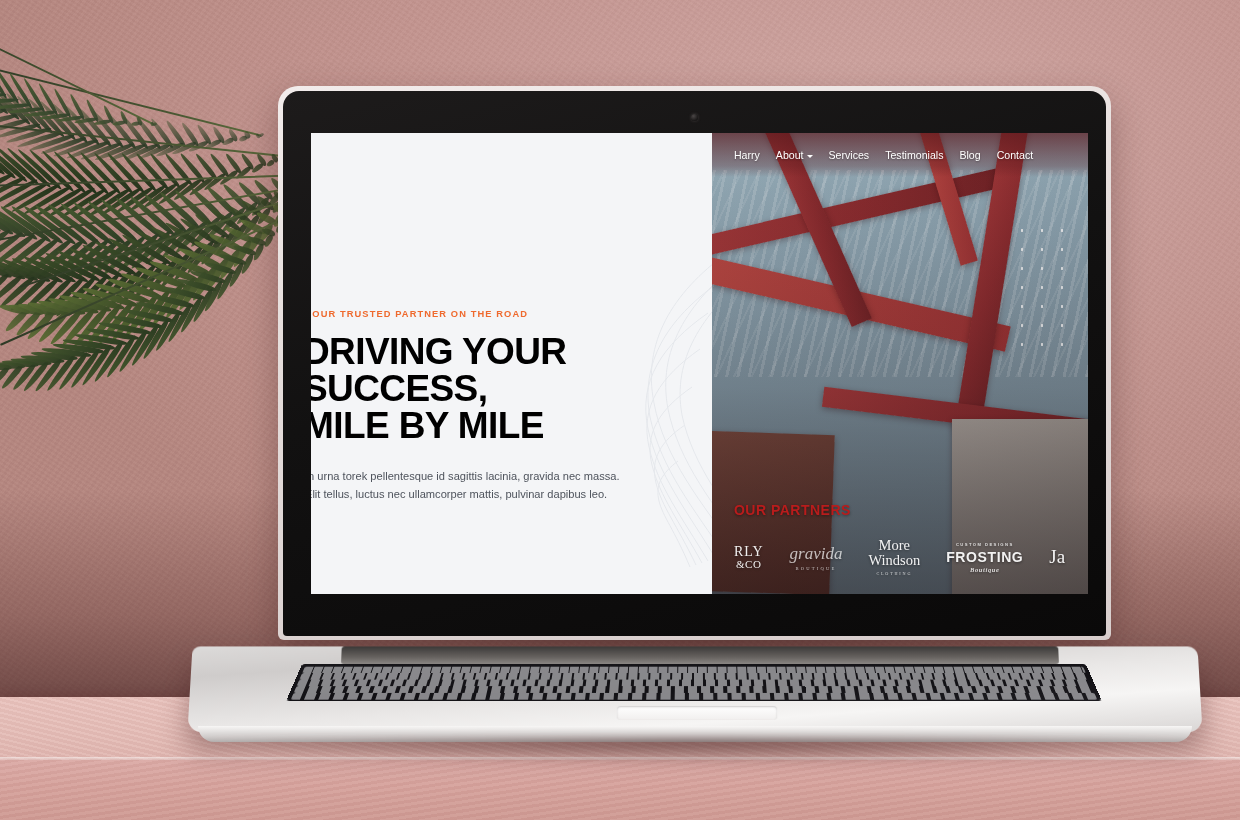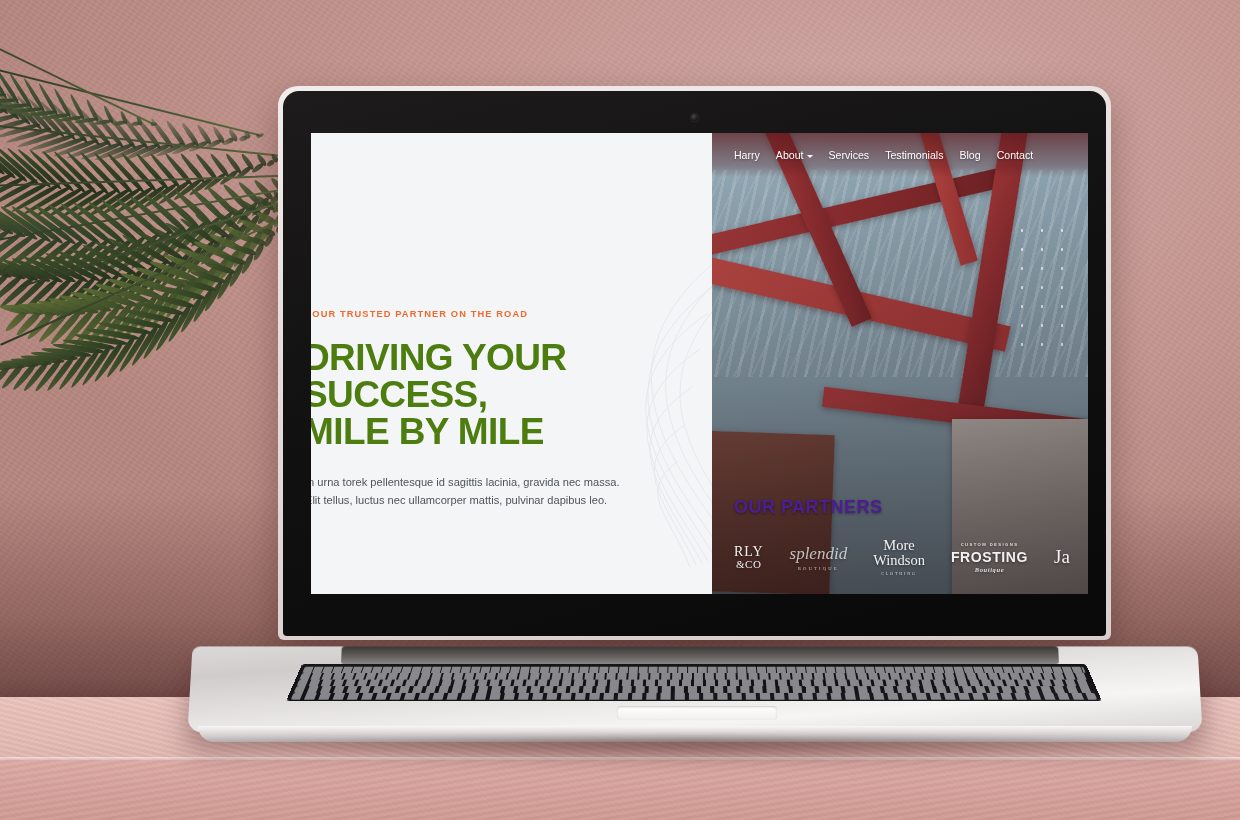--- a/index.html
+++ b/index.html
@@ -130,23 +130,23 @@
     color: #6a6f78;
   }
 
   .hero { position: absolute; left: 0; top: 176px; width: 100%; padding-left: 0; }
   .eyebrow {
     margin-left: -6px;
     font-size: 9.3px; font-weight: 700; letter-spacing: 1.1px;
     color: #ef6a2e; white-space: nowrap;
   }
   .headline {
-    margin-top: 20px; margin-left: -8px;
+    margin-top: 14px; margin-left: -8px;
     font-size: 37px; font-weight: 700; line-height: 1.0;
-    letter-spacing: -0.6px; color: #4d7c0f;
+    letter-spacing: -0.6px; color: #000000;
     white-space: pre-line;
   }
   .hero-copy {
     margin-top: 23px; margin-left: -6px;
     width: 330px;
     font-size: 11.1px; line-height: 1.63; color: #4e535c;
   }
   .cta {
     margin-top: 24px; margin-left: -6px;
     display: inline-block;
@@ -203,21 +203,21 @@
   .caret {
     display: inline-block;
     width: 0; height: 0; margin-top: 2px;
     border-left: 3.2px solid transparent;
     border-right: 3.2px solid transparent;
     border-top: 3.6px solid #ffffff;
   }
 
   .partners { position: absolute; left: 22px; bottom: 18px; right: 0; }
   .partners-title {
-    font-size: 18px; font-weight: 700; letter-spacing: .5px; color: #4c1d95;
+    font-size: 14px; font-weight: 700; letter-spacing: .5px; color: #b91c1c;
     text-shadow: 0 1px 3px rgba(0,0,0,.45);
   }
   .partner-row {
     margin-top: 20px;
     display: flex; align-items: center; gap: 26px;
     opacity: .92;
   }
   .p-logo { color: #fff; text-align: center; text-shadow: 0 1px 3px rgba(0,0,0,.5); white-space: nowrap; }
   .p1 { font-family: "Liberation Serif", serif; font-size: 14px; line-height: 1.0; letter-spacing: 1px; }
   .p1 .small { font-size: 11px; display: block; letter-spacing: .5px; }
@@ -723,21 +723,21 @@
                 </nav>
 
               <div class="partners">
                 <div class="partners-title">OUR PARTNERS</div>
                 <div class="partner-row">
                   <div class="p-logo p1">
                     <span>RLY</span>
                     <span class="small">&amp;CO</span>
                   </div>
                   <div class="p-logo p2">
-                    <span>splendid</span>
+                    <span>gravida</span>
                     <span class="sub">BOUTIQUE</span>
                   </div>
                   <div class="p-logo p3">
                     <span>More</span><br>
                     <span>Windson</span>
                     <span class="sub">CLOTHING</span>
                   </div>
                   <div class="p-logo p4">
                     <span class="top">CUSTOM DESIGNS</span>
                     <span>FROSTING</span>

